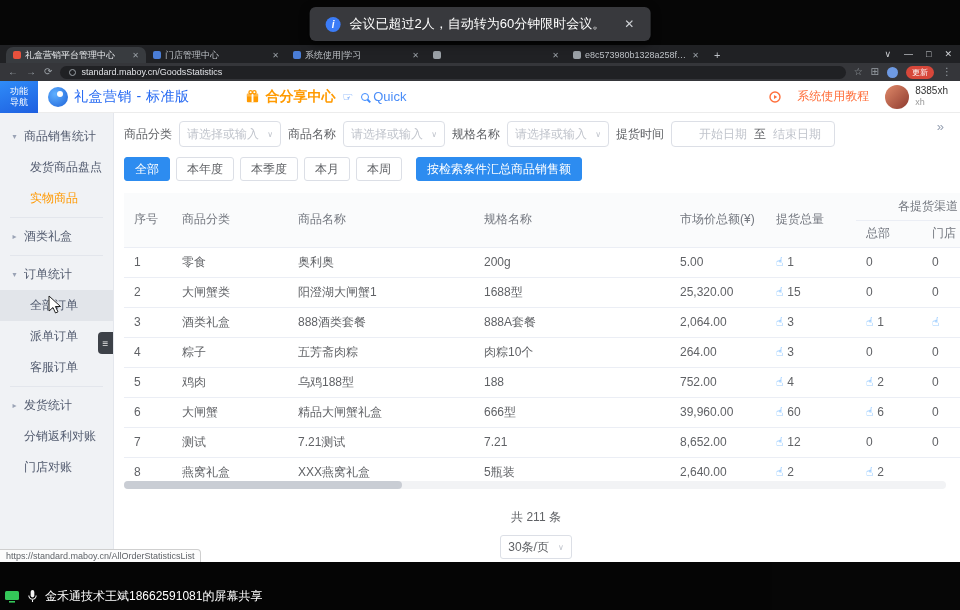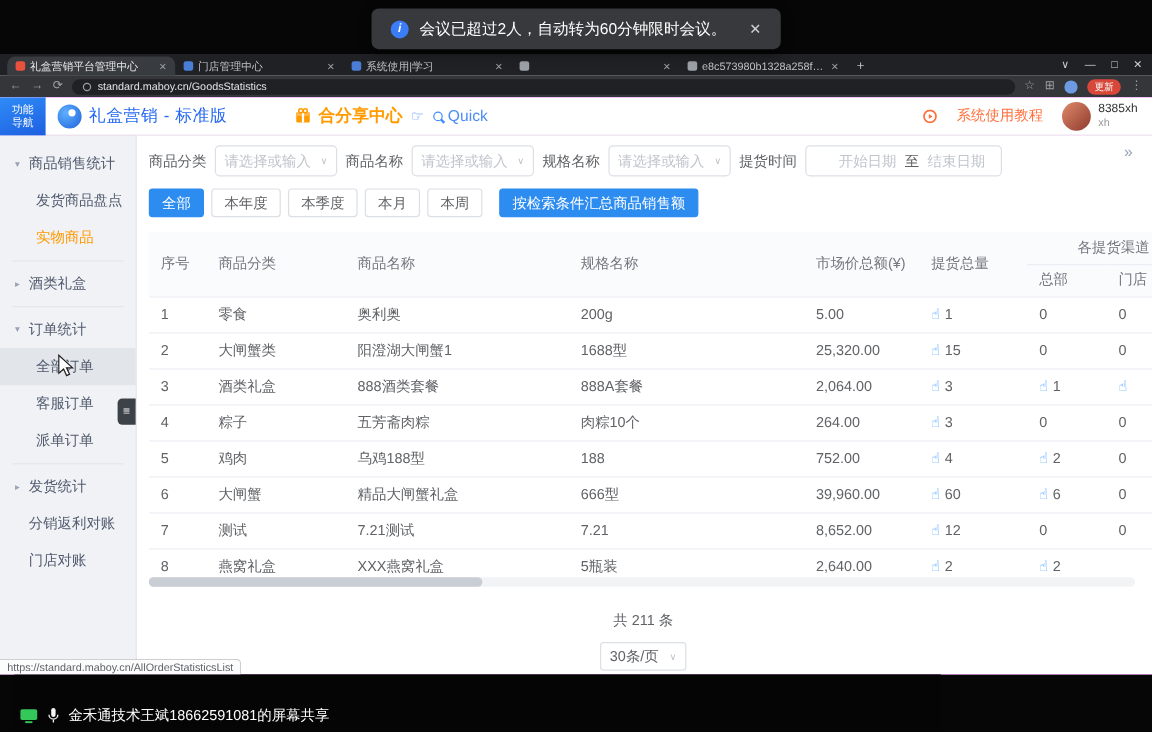--- a/index.html
+++ b/index.html
@@ -128,21 +128,21 @@
   .page-ellipsis { color:#606266; letter-spacing:1px; min-width:21px; text-align:center; font-size:9px; }
   .page-nav { color:#b7bdc8; font-size:13px; min-width:16px; text-align:center; cursor:pointer; }
   .jump-input { width:28px; height:22px; border:1px solid #dcdfe6; border-radius:3px; text-align:center;
                 font-size:12px; color:#606266; outline:none; }
 
   .link-preview { position:absolute; left:0; bottom:0; background:#fcfcfc; border:1px solid #cfcfcf;
                   border-left:none; border-bottom:none; border-top-right-radius:4px; padding:1px 6px;
                   font-size:9px; color:#5f6368; z-index:6; white-space:nowrap; }
 
   
-  .bottom-strip { position:absolute; top:562px; left:12px; width:772px; height:48px; background:#050505; }
+  .bottom-strip { position:absolute; top:562px; left:0; width:772px; height:48px; background:#050505; }
   .share-row { position:absolute; left:4px; bottom:5px; display:flex; align-items:center; gap:7px; }
   .share-text { color:#fff; font-size:12px; white-space:nowrap; }
 
   .cursor-svg { position:absolute; left:48px; top:295px; z-index:99; }
 </style>
 </head>
 <body>
 
 <div class="screen">
 
@@ -258,22 +258,22 @@
               <div class="side-item">
                 <span class="arr">▸</span>
                 <span>酒类礼盒</span>
               </div>
               <div class="side-divider"></div>
               <div class="side-item">
                 <span class="arr">▾</span>
                 <span>订单统计</span>
               </div>
               <div class="side-sub hover">全部订单</div>
+              <div class="side-sub">派单订单</div>
               <div class="side-sub">客服订单</div>
-              <div class="side-sub">派单订单</div>
               <div class="side-divider"></div>
               <div class="side-item">
                 <span class="arr">▸</span>
                 <span>发货统计</span>
               </div>
               <div class="side-item">
                 <span class="arr"></span>
                 <span>分销返利对账</span>
               </div>
               <div class="side-item">

